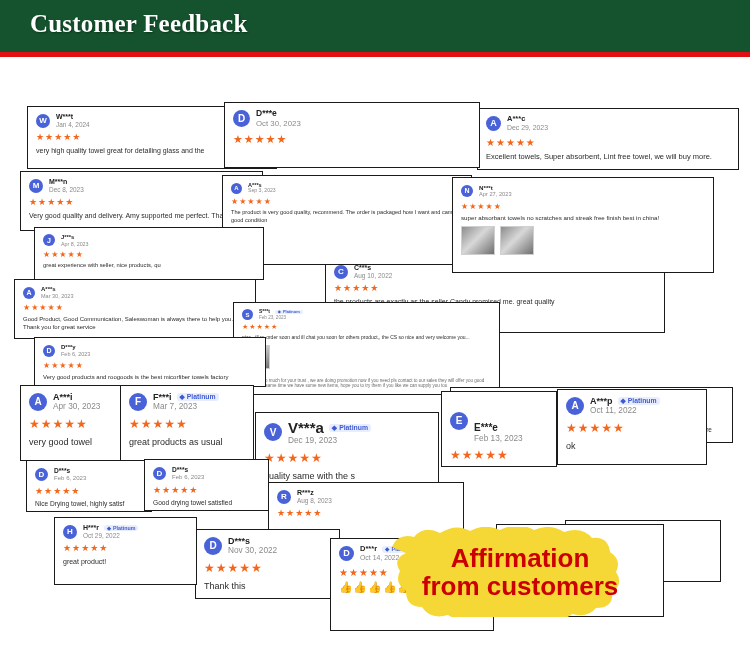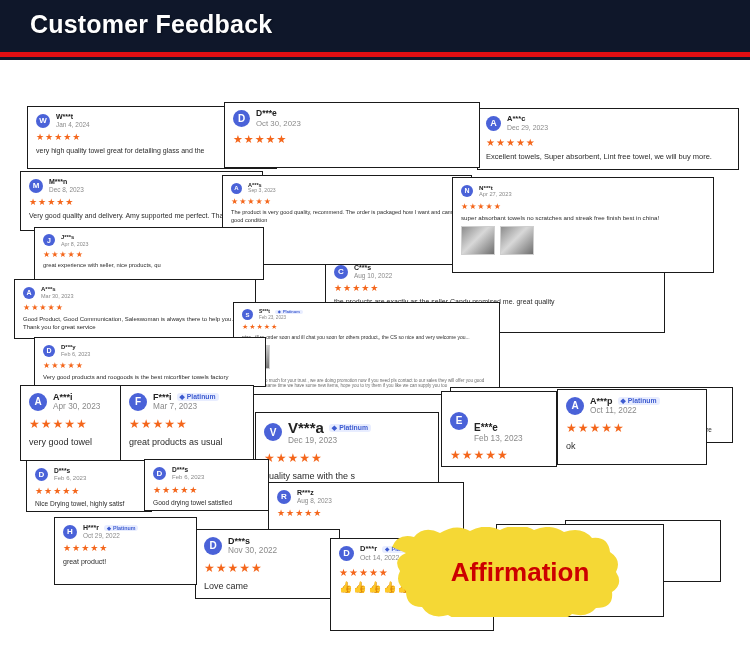--- a/index.html
+++ b/index.html
@@ -5,22 +5,23 @@
   html,body{margin:0;padding:0;}
   body{
     width:750px;height:655px;
     background:#ffffff;
     font-family:"Liberation Sans", sans-serif;
     overflow:hidden;
     position:relative;
   }
   
   .header{
-    position:absolute;left:0;top:0;width:750px;height:60px;
-    background:#0f172a;
+    position:absolute;left:0;top:0;width:750px;height:52px;
+    background:#14532d;
+    font-family:Liberation Serif, serif;
   }
   .header-title{
     position:absolute;left:30px;top:10px;
     color:#ffffff;font-size:25px;font-weight:bold;
     letter-spacing:0.2px;
     text-shadow:1px 1px 2px rgba(0,0,0,.35);
   }
   .header-rule{
     position:absolute;left:0;top:52px;width:750px;height:5px;
     background:#e10f13;
@@ -458,21 +459,21 @@
       <div class="card-head">
         <div class="avatar" style="width: 18px; height: 18px; font-size: 10px;">D</div>
         <div class="meta">
           <div style="display: flex; align-items: center; gap: 5px;">
             <span class="uname" style="font-size: 9px;">D***s</span>
           </div>
           <div class="udate" style="font-size: 8.28px;">Nov 30, 2022</div>
         </div>
       </div>
       <div class="stars" style="font-size: 12px; margin-top: 5px;">★★★★★</div>
-      <div class="body" style="font-size: 9px; margin-top: 5px;">Love came</div>
+      <div class="body" style="font-size: 9px; margin-top: 5px;">Thank this</div>
     </div>
 
   <div class="card" style="left:330px;top:481px;width:164px;height:93px;z-index:21;font-size:7.5px;">
       <div class="card-head">
         <div class="avatar" style="width: 15px; height: 15px; font-size: 9px;">D</div>
         <div class="meta">
           <div style="display: flex; align-items: center; gap: 5px;">
             <span class="uname" style="font-size: 7.5px;">D***r</span>
             <span class="badge" style="font-size: 5.7px;">
               <span class="gem">◆</span>
@@ -504,16 +505,17 @@
       <div class="emoji" style="font-size: 11px; margin-top: 3px;">🤩🤩🤩</div>
     </div>
 
 
   <div class="affirm">
     <svg class="affirm-hl" width="280" height="90" viewBox="0 0 280 90" xmlns="http://www.w3.org/2000/svg">
       <path fill="#f5d835" d="M12,20 q6,-14 22,-10 q10,-12 26,-4 q16,-10 30,-2 q14,-8 30,-1 q18,-9 34,0 q16,-7 30,2 q18,-6 28,6 q16,-2 18,14 q12,8 6,20 q8,12 -4,20 q2,16 -16,16 q-8,10 -24,6 q-12,10 -28,3 q-16,8 -32,1 q-18,8 -34,-1 q-16,7 -30,-2 q-18,5 -26,-8 q-16,0 -16,-16 q-12,-8 -6,-20 q-8,-12 6,-18 z"></path>
     </svg>
     <div class="affirm-text">
       <span>Affirmation</span>
+      <span>from customers</span>
     </div>
   </div>
 
 </div>
 
 </body></html>

